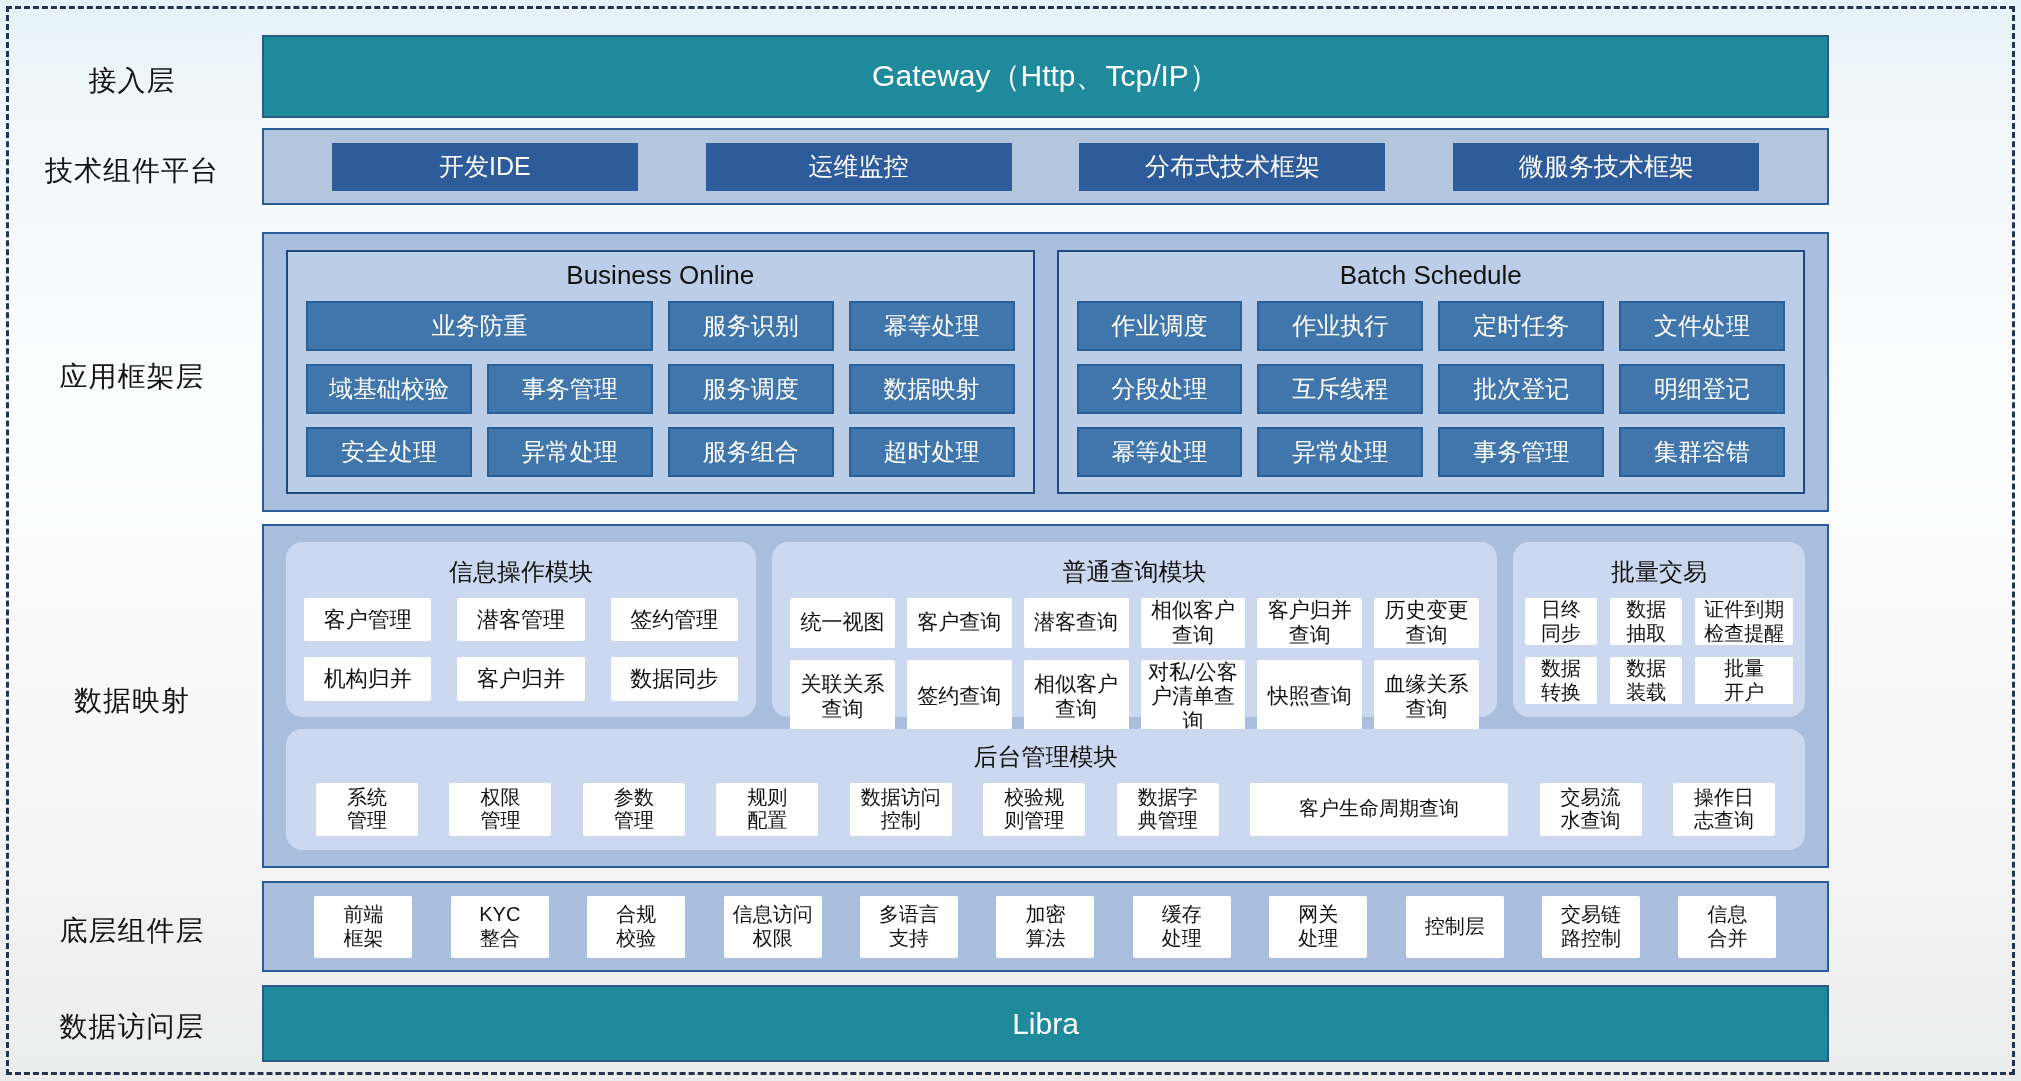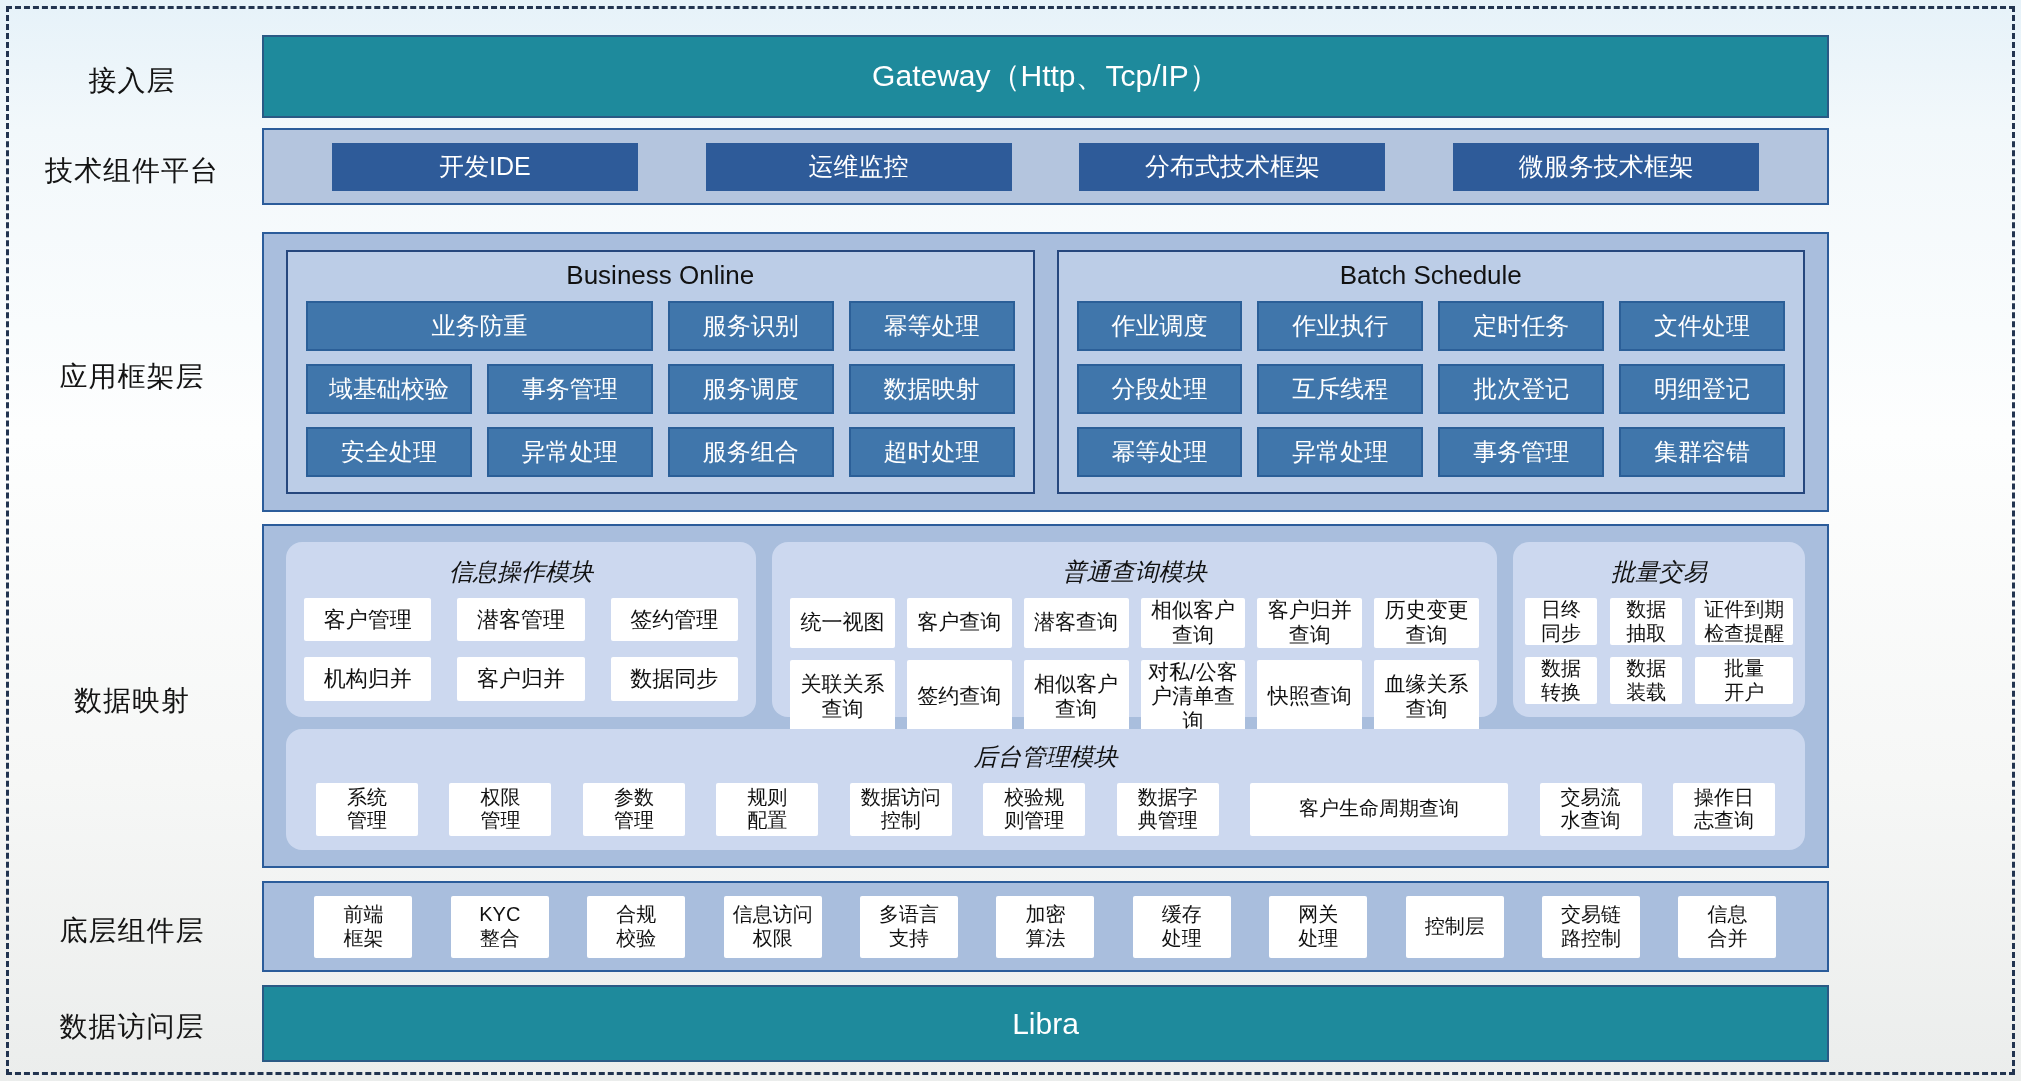--- a/index.html
+++ b/index.html
@@ -30,21 +30,21 @@
   .panel-grid{flex:1;display:grid;grid-template-columns:repeat(4,1fr);gap:13px 15px;padding:6px 18px 15px;}
   .blue-box{background:#4076ab;border:2px solid #2b5f98;color:#ffffff;font-size:24px;
     display:flex;align-items:center;justify-content:center;text-align:center;}
   .span2{grid-column:span 2;}
 
   .bizsvc{top:524px;height:344px;background:#a9bedd;border:2px solid #2b5c9a;
     display:flex;flex-direction:column;gap:12px;padding:16px 22px;}
   .bizsvc-top{display:flex;gap:16px;flex:1.72;min-height:0;}
   .module{background:#ccd8ef;border-radius:16px;display:flex;flex-direction:column;
     padding:8px 18px 16px;box-sizing:border-box;min-width:0;}
-  .module-title{text-align:center;font-size:24px;color:#111111;padding:6px 0 10px;font-style:italic;}
+  .module-title{text-align:center;font-size:24px;color:#111111;padding:6px 0 10px;}
   .module-grid{flex:1;display:grid;gap:14px 22px;}
   .info-module{width:470px;}
   .info-module .module-grid{grid-template-columns:repeat(3,1fr);gap:16px 26px;}
   .query-module{flex:1;}
   .query-module .module-grid{grid-template-columns:repeat(6,1fr);gap:12px 12px;}
   .query-module .white-box{font-size:21px;}
   .batch-module{width:292px;padding-left:12px;padding-right:12px;}
   .batch-module .module-grid{grid-template-columns:1fr 1fr 1.35fr;gap:12px 13px;}
   .batch-module .white-box{font-size:20px;}
   .white-box{background:#ffffff;color:#111111;display:flex;align-items:center;justify-content:center;

